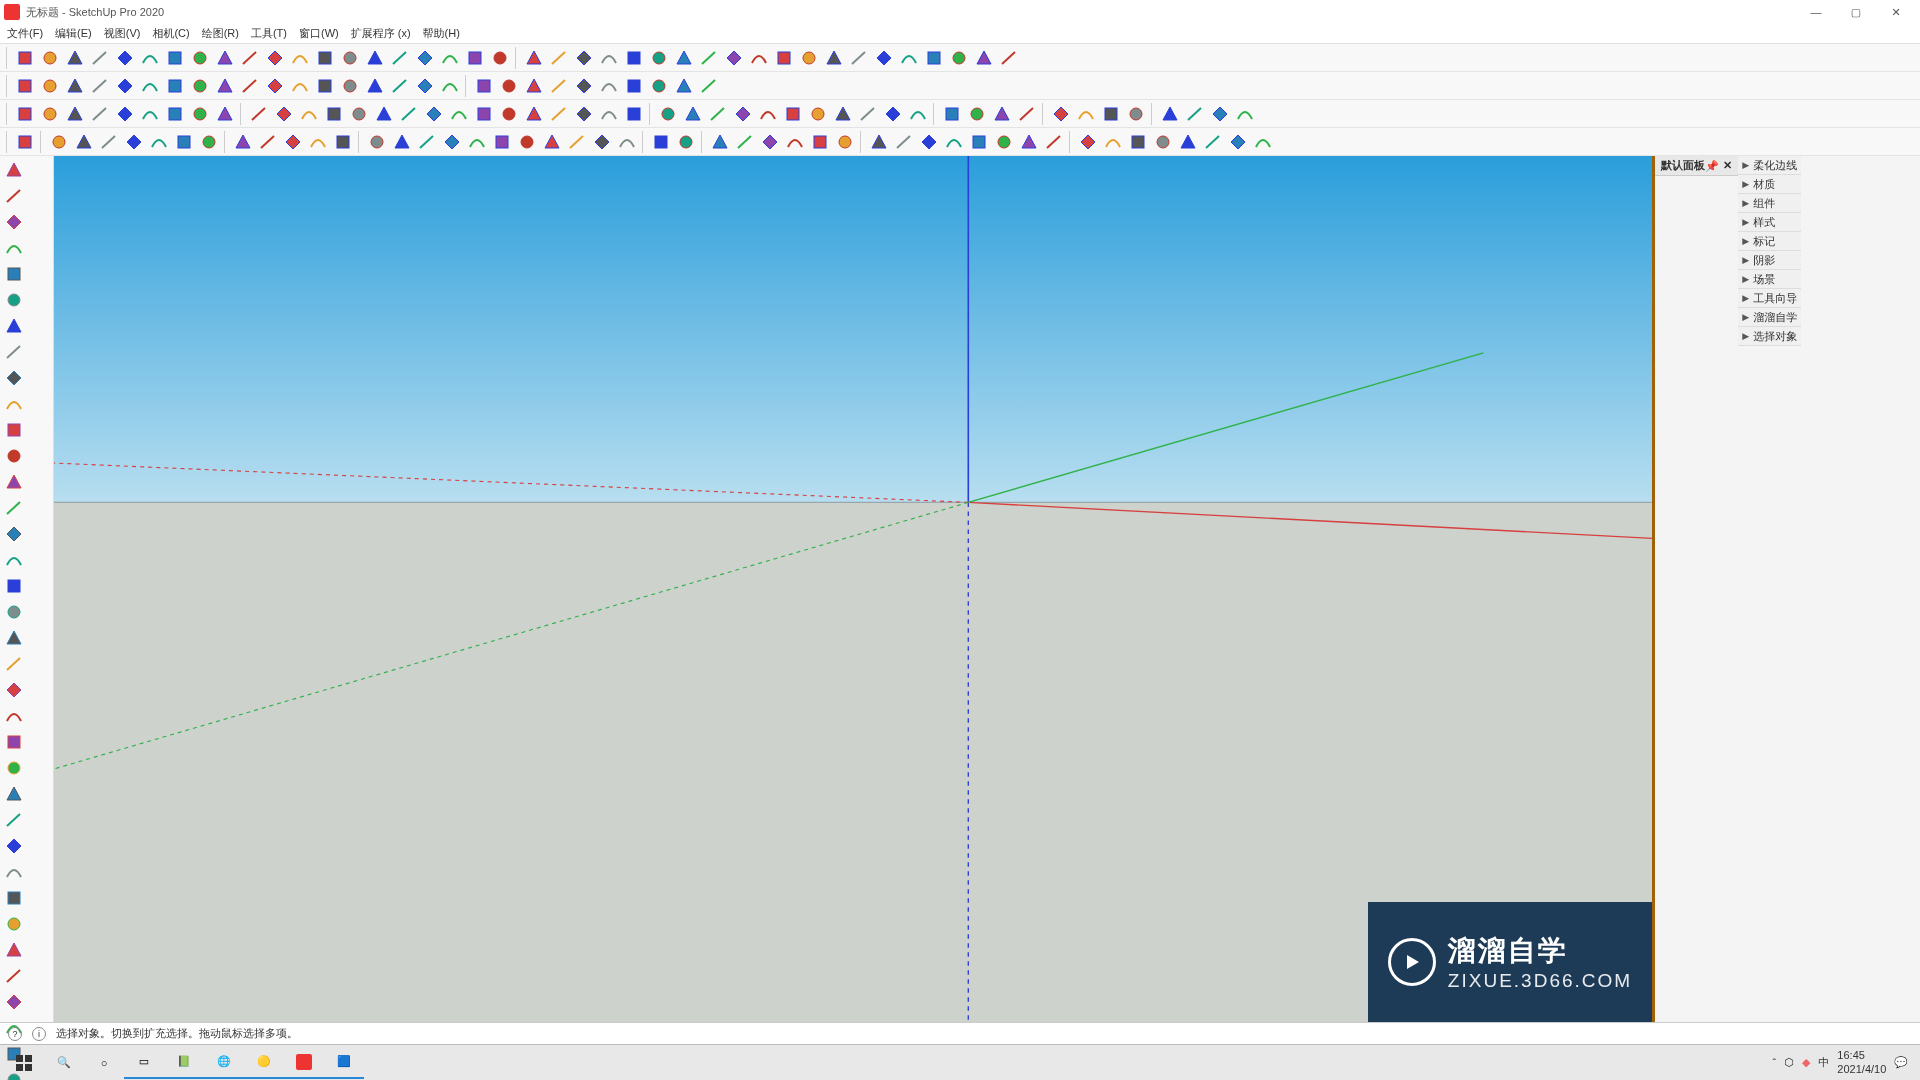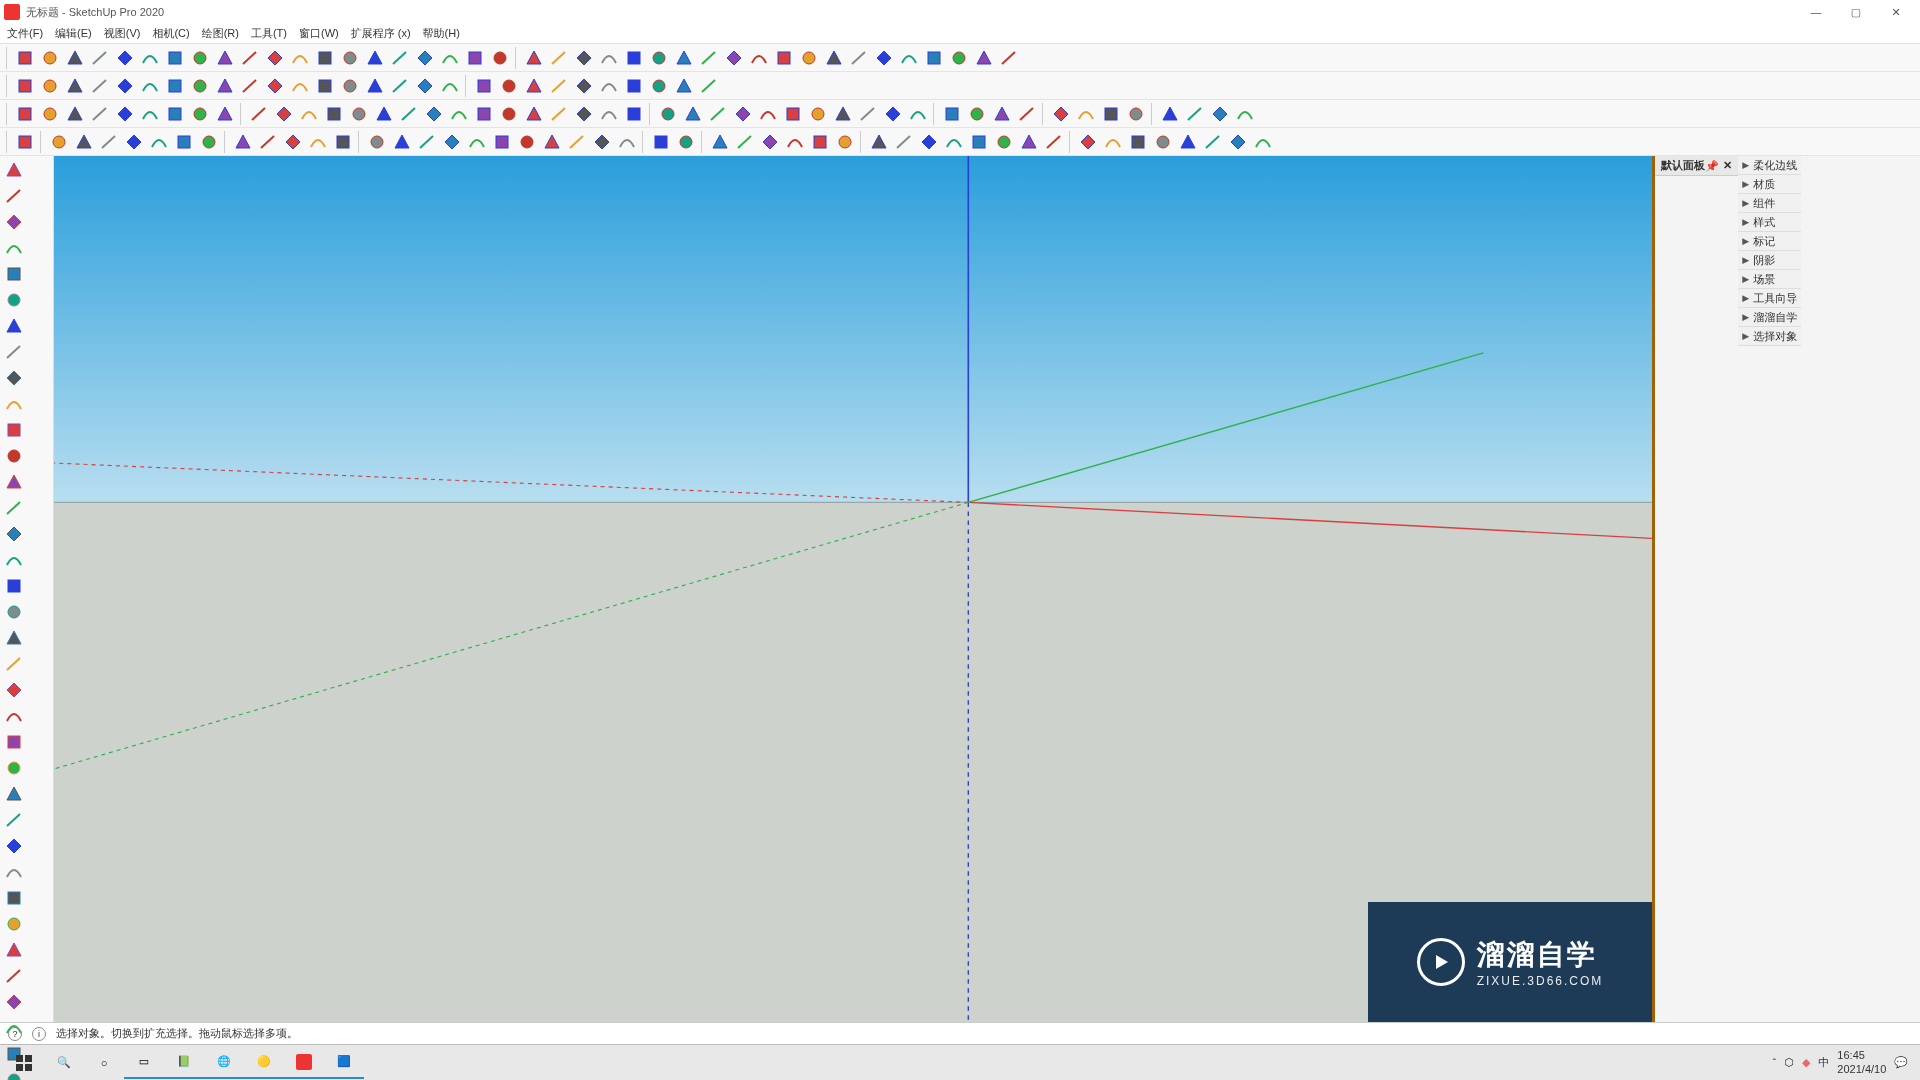--- a/index.html
+++ b/index.html
@@ -51,21 +51,21 @@
 .dialog-btn { width: 56px; height: 20px; border: 1px solid #0070c0; background: #f0f6fc; display: flex; align-items: center; justify-content: center; cursor: default; }
 .progress-outer { height: 18px; border: 1px solid #888; background: #fff; position: relative; margin-top: 2px; }
 .progress-inner { height: 100%; background: linear-gradient(#3a8ee6,#1f6fc9); }
 .progress-text { position: absolute; right: 2px; top: 1px; font-weight: bold; color: #000; }
 
 
 .watermark { position: absolute; right: 0; bottom: 0; width: 284px; height: 120px; background: #1d3a57; color: #fff; display: flex; align-items: center; justify-content: center; flex-direction: column; gap: 4px; }
 .watermark .logo { display: flex; align-items: center; gap: 12px; }
 .watermark .play { width: 48px; height: 48px; border: 3px solid #fff; border-radius: 50%; display: flex; align-items: center; justify-content: center; }
 .watermark .big { font-size: 28px; font-weight: bold; letter-spacing: 2px; }
-.watermark .url { font-size: 12px; letter-spacing: 2px; opacity: .9; }
+.watermark .url { font-size: 19px; letter-spacing: 2px; opacity: .9; }
 
 
 .taskbar { height: 36px; background: #e8e8e8; border-top: 1px solid #bbb; display: flex; align-items: center; padding: 0 4px; }
 .taskbar .tb-btn { width: 40px; height: 32px; display: flex; align-items: center; justify-content: center; cursor: default; }
 .taskbar .tb-btn.active { border-bottom: 2px solid #2a88d8; }
 .taskbar .spacer { flex: 1; }
 .taskbar .tray { display: flex; align-items: center; gap: 8px; padding: 0 8px; color: #333; }
 .taskbar .clock { line-height: 1.2; }
 </style>
 </head>

